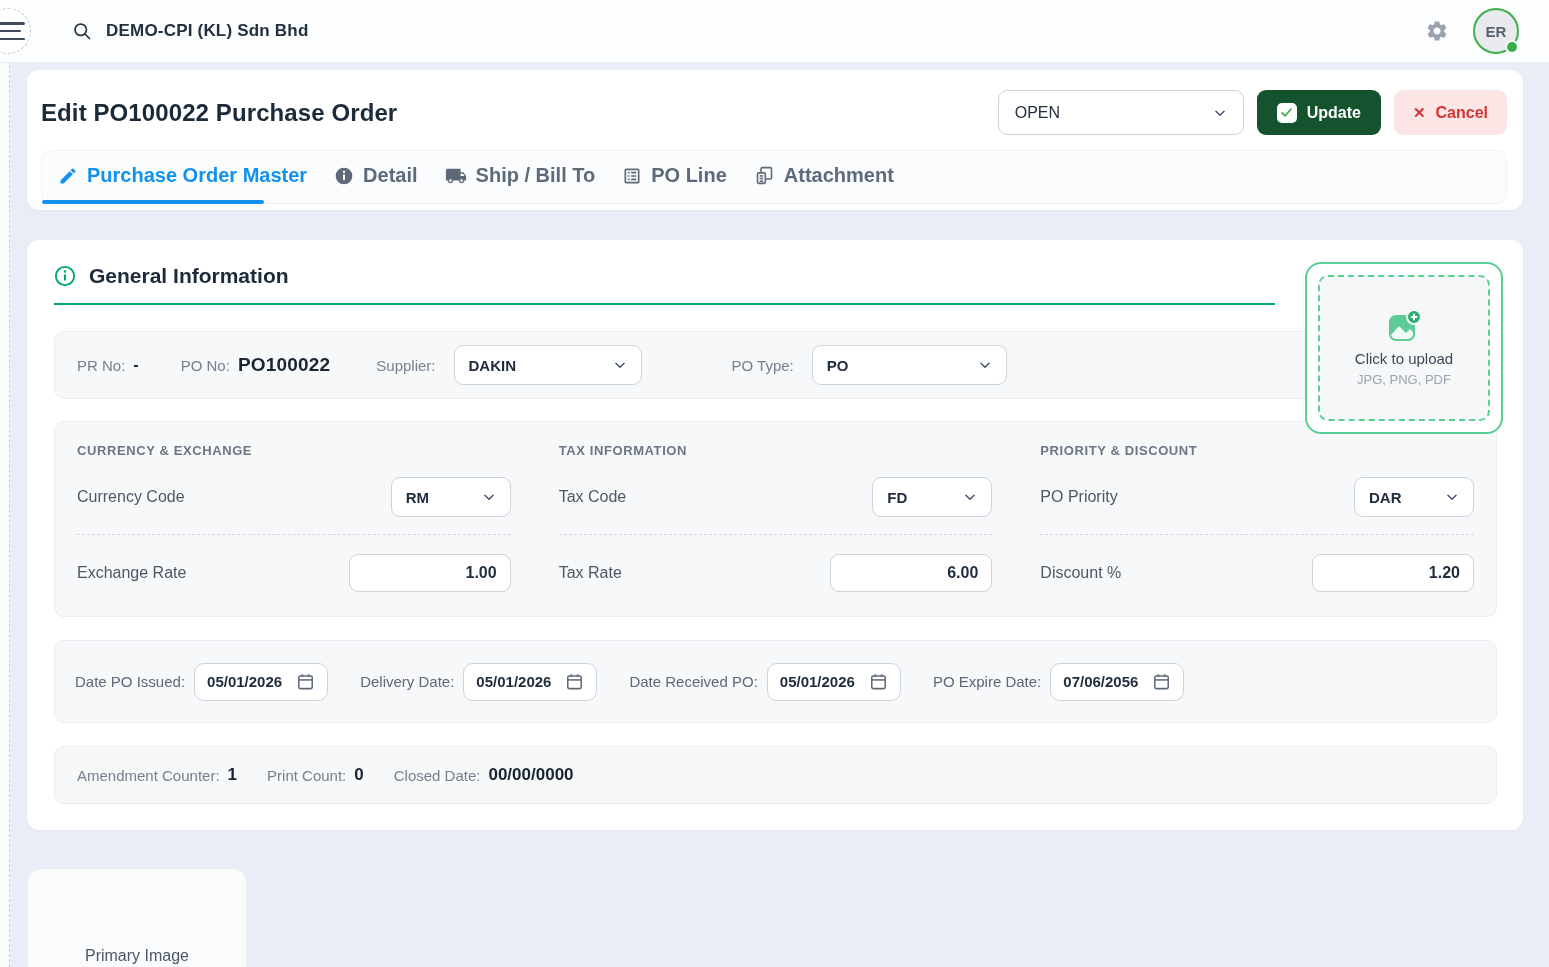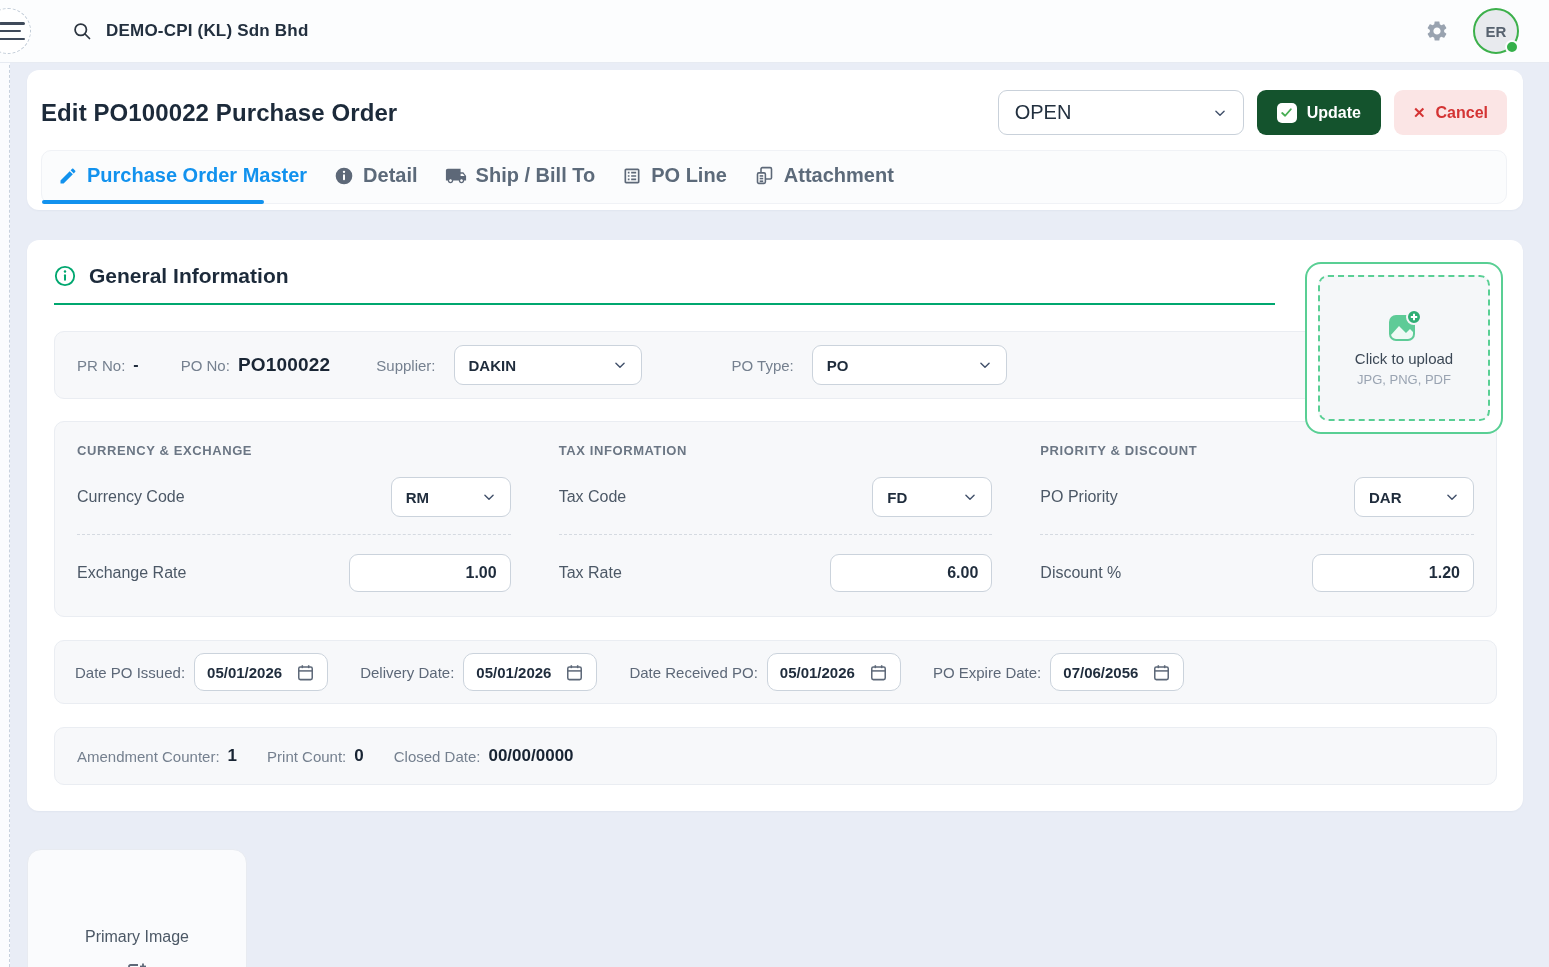--- a/index.html
+++ b/index.html
@@ -54,21 +54,21 @@
 
   
   .header-card { padding:20px 16px 0 14px; height:140px; }
   .header-row { display:flex; align-items:center; }
   .page-title { font-size:24px; font-weight:700; color:#1c2a3a; letter-spacing:.1px; }
   .header-controls { margin-left:auto; display:flex; align-items:center; gap:13px; }
   .status-select {
     width:246px; height:45px; border:1px solid #c9d1da; border-radius:9px;
     display:flex; align-items:center; padding:0 16px; cursor:pointer; background:#fff;
   }
-  .status-select .value { font-size:20px; color:#22303f; }
+  .status-select .value { font-size:16px; color:#22303f; }
   .chevron { margin-left:auto; width:14px; height:14px; }
   .btn { display:flex; align-items:center; gap:10px; height:45px; border:none;
          border-radius:9px; font-family:inherit; font-size:16px; font-weight:700; cursor:pointer; }
   .btn-update { background:#14532d; color:#fff; padding:0 20px; }
   .check-badge { width:20px; height:20px; background:#fff; border-radius:5px;
                  display:flex; align-items:center; justify-content:center; }
   .btn-cancel { background:#fbe5e5; color:#d43434; padding:0 19px; }
   .x-glyph { font-size:15px; font-weight:700; color:#d43434; }
 
   
@@ -133,21 +133,21 @@
   .field-label { font-size:16px; color:#4c5866; }
   .sel-small { width:120px; }
   .dashed-div { margin-top:17px; border-bottom:1px dashed #d5dae1; }
   .num-input {
     width:162px; height:38px; background:#fff; border:1px solid #cbd3dc; border-radius:9px;
     font-family:inherit; font-size:16px; font-weight:700; color:#1f2c3c;
     text-align:right; padding:0 13px;
   }
 
   
-  .dates-row { margin-top:23px; height:64px; display:flex; align-items:center; padding:0 20px; gap:32px; }
+  .dates-row { margin-top:23px; height:83px; display:flex; align-items:center; padding:0 20px; gap:32px; }
   .date-item { display:flex; align-items:center; gap:9px; }
   .date-label { font-size:15px; color:#5d6878; }
   .date-box {
     display:flex; align-items:center; gap:14px; background:#fff; border:1px solid #cbd3dc;
     border-radius:10px; height:38px; padding:0 12px; cursor:pointer;
   }
   .date-value { font-size:15px; font-weight:700; color:#1f2c3c; }
 
   
   .counters-row { margin-top:23px; height:58px; display:flex; align-items:center; padding:0 22px; gap:30px; }

